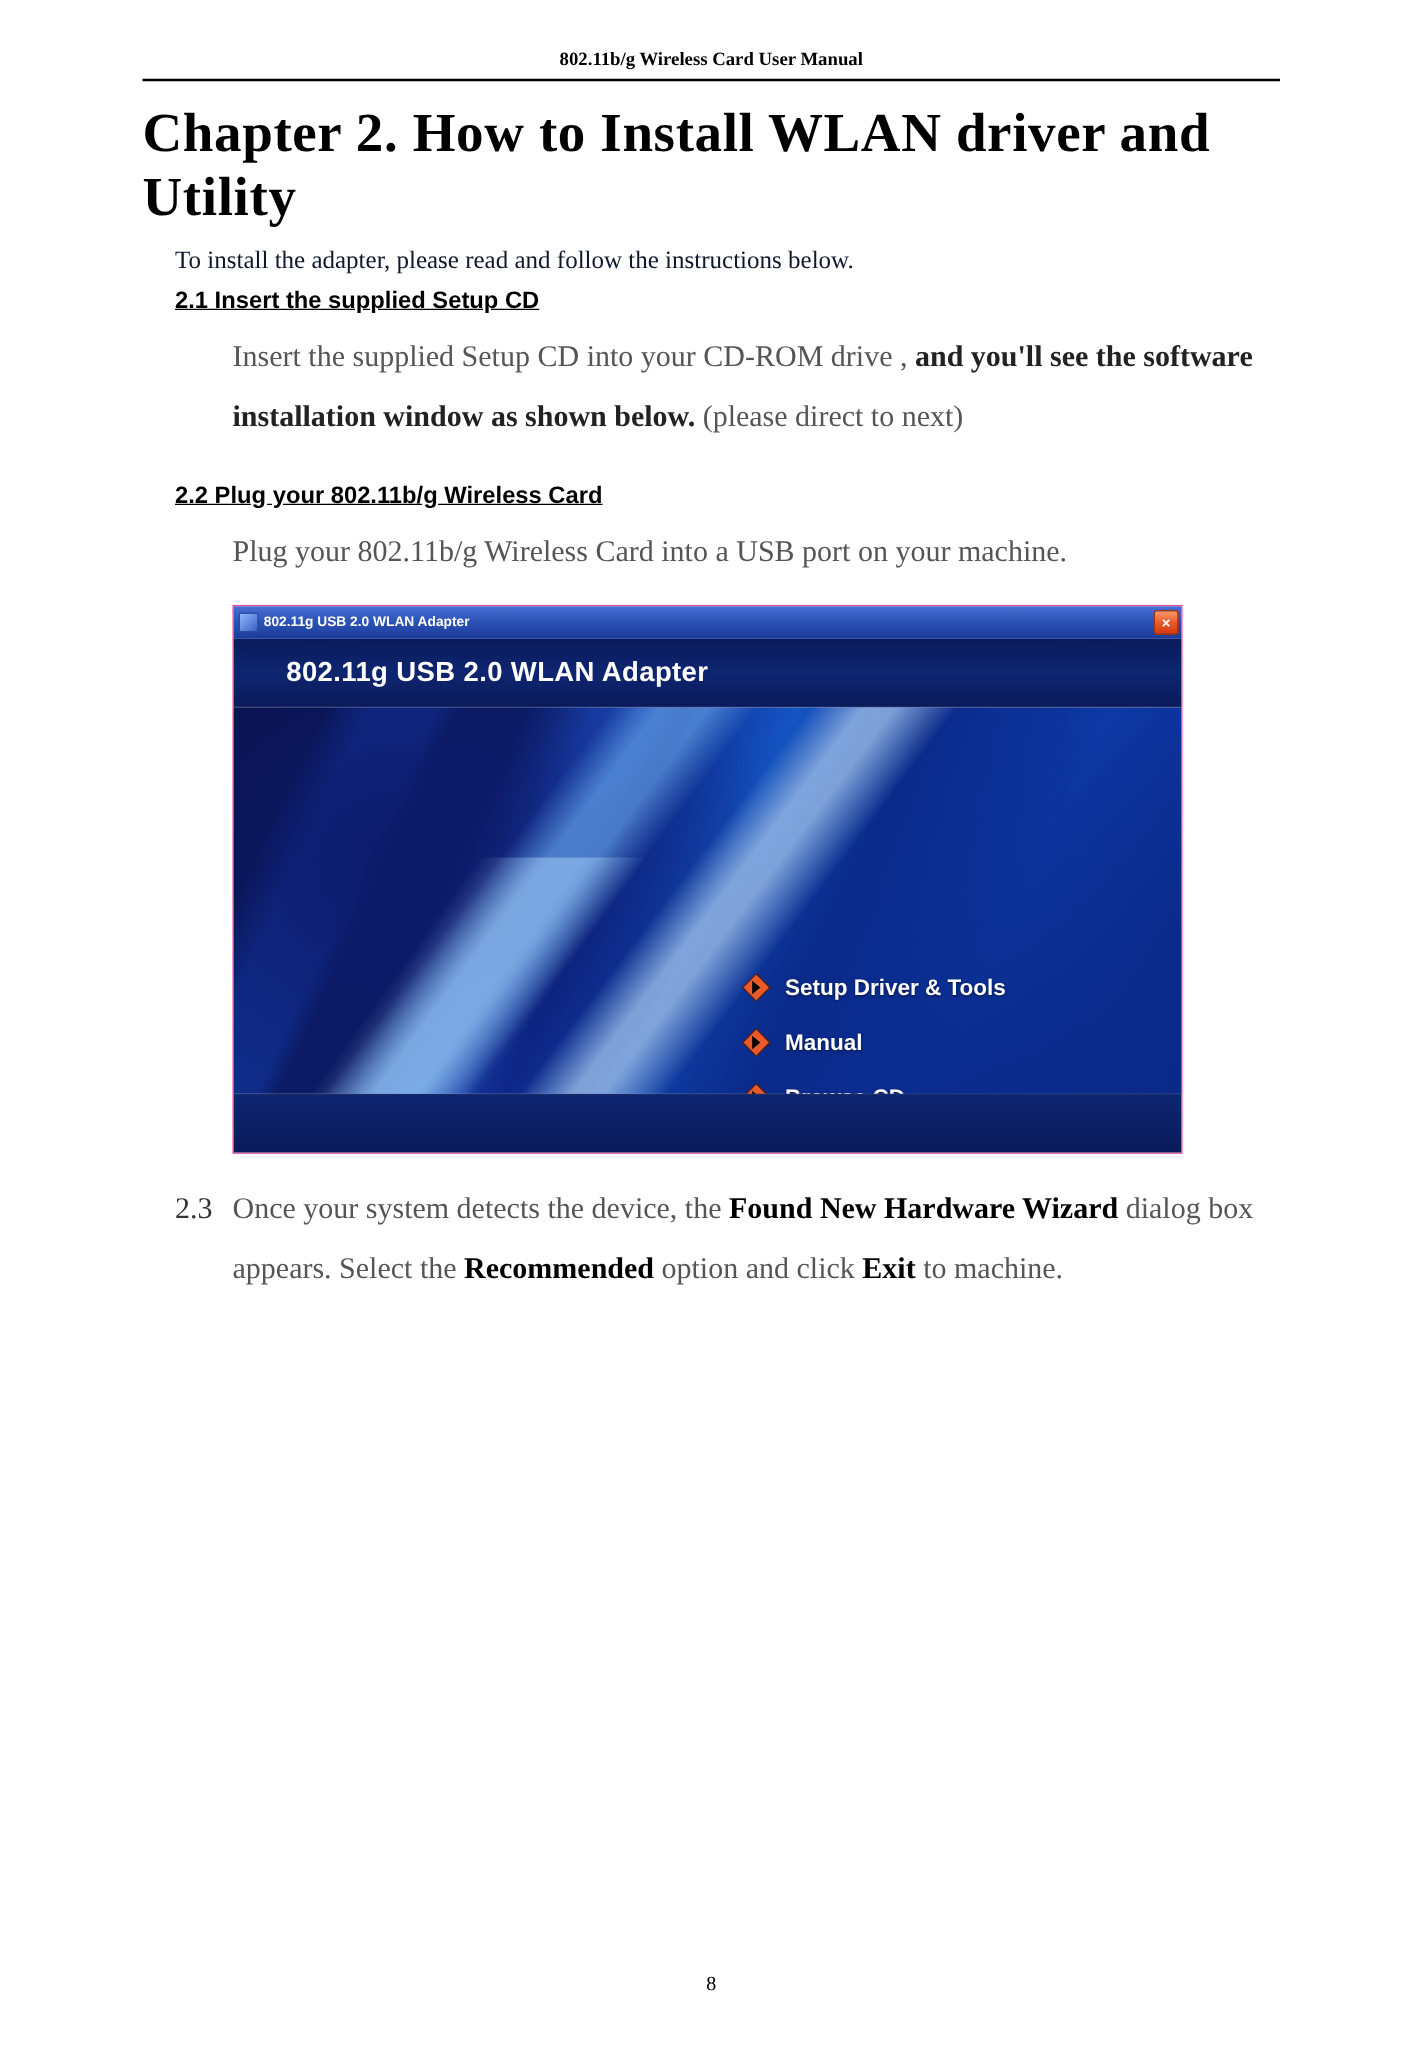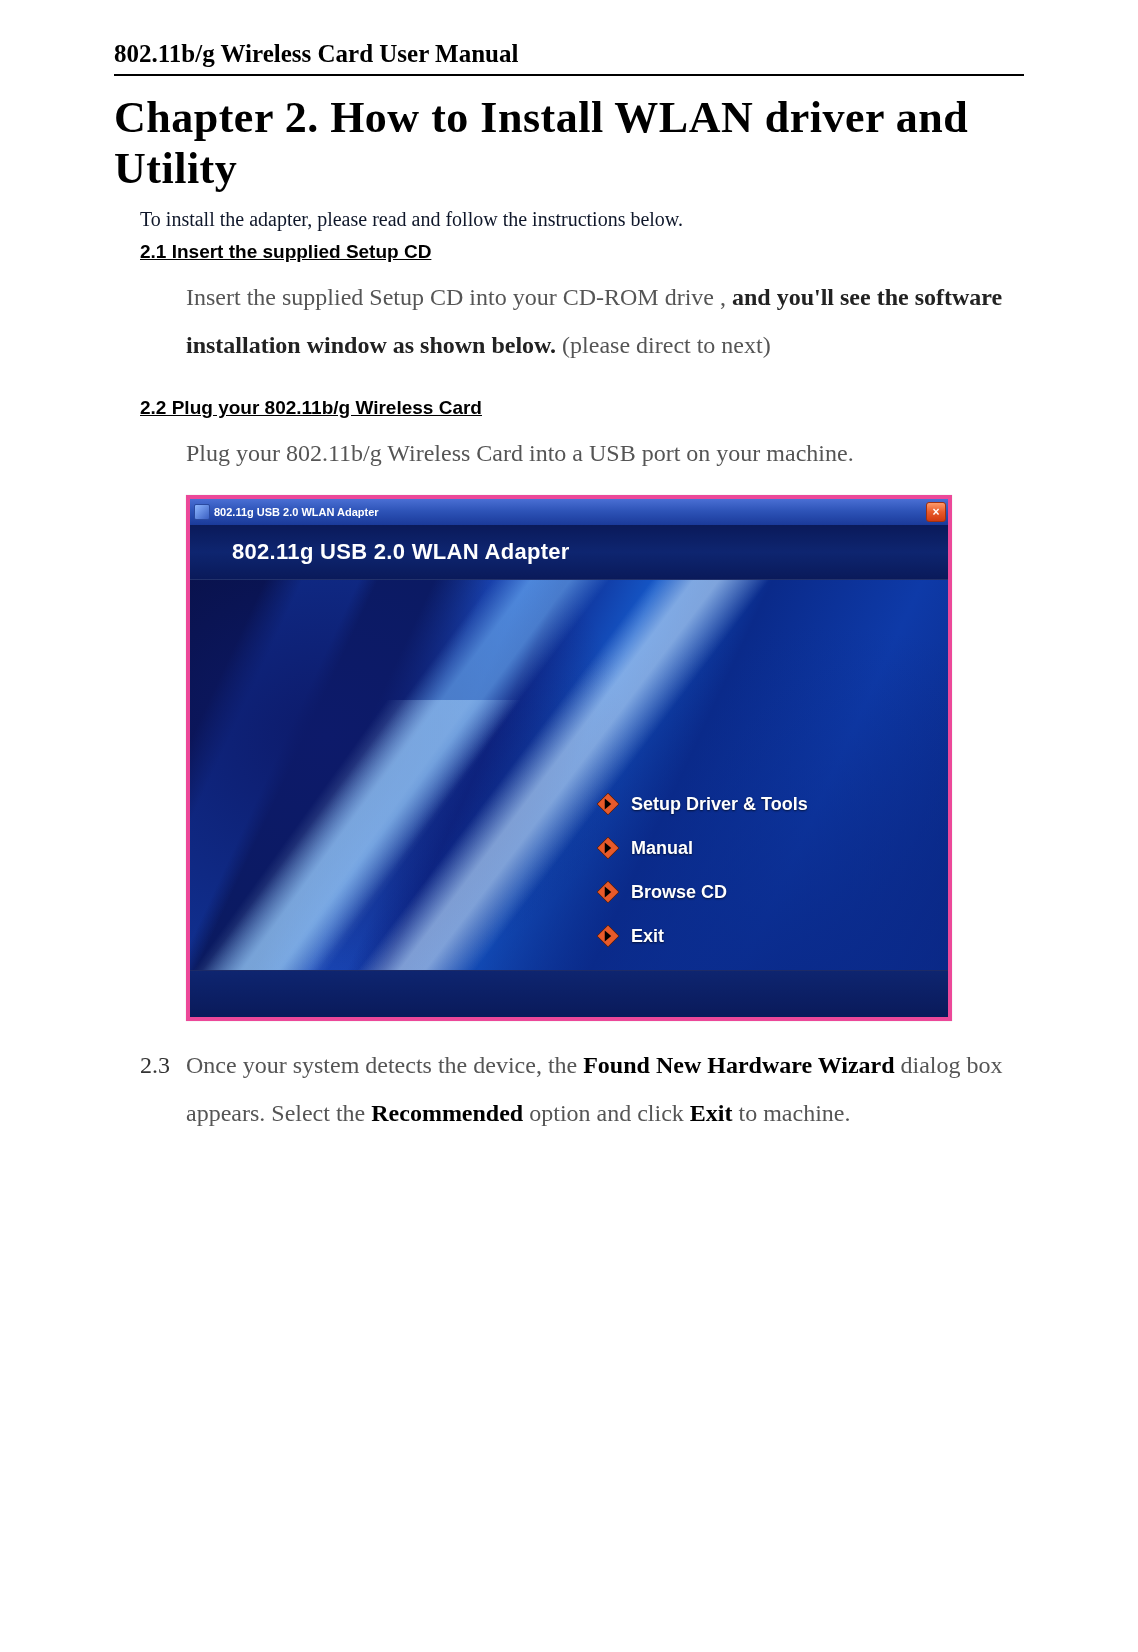--- a/index.html
+++ b/index.html
@@ -8,23 +8,23 @@
     font-family: "Times New Roman", Times, serif;
     color: #000;
     width: 1138px;
   }
   .page {
     padding: 40px 114px 40px 114px;
     box-sizing: border-box;
     width: 1138px;
   }
   .header {
-    text-align: left;
-    font-weight: bold;
-    font-size: 25px;
+    text-align: center;
+    font-weight: bold;
+    font-size: 15px;
     padding-bottom: 4px;
   }
   .header-rule {
     border: none;
     border-top: 2px solid #000;
     margin: 2px 0 16px 0;
   }
   .chapter-title {
     font-family: Georgia, "Times New Roman", serif;
     font-size: 44px;
@@ -75,21 +75,21 @@
     margin-top: 540px;
   }
 
   
   .installer-wrap {
     margin: 18px 0 8px 72px;
     width: 760px;
   }
   .win {
     width: 758px;
-    border: 4px solid #ec4899;
+    border: 1px solid #ec4899;
     font-family: Tahoma, Geneva, sans-serif;
     box-shadow: 0 0 1px rgba(0,0,0,0.2);
   }
   .titlebar {
     height: 26px;
     background: linear-gradient(to bottom, #4a6fd4 0%, #2e54b8 45%, #1a3a9a 100%);
     display: flex;
     align-items: center;
     justify-content: space-between;
     padding: 0 2px 0 4px;
@@ -128,21 +128,21 @@
     font-family: Verdana, Arial, sans-serif;
     font-weight: bold;
     font-size: 22px;
     display: flex;
     align-items: center;
     padding-left: 42px;
     letter-spacing: 0.3px;
     border-bottom: 1px solid rgba(255,255,255,0.1);
   }
   .canvas {
-    height: 390px;
+    height: 309px;
     position: relative;
     background:
       radial-gradient(ellipse 500px 420px at 18% 40%, #0d1a6a 0%, rgba(13,26,106,0) 60%),
       radial-gradient(ellipse 900px 700px at 80% 110%, #0a2a8a 0%, rgba(10,42,138,0) 55%),
       linear-gradient(115deg,
         #081045 0%, #081045 8%,
         #103090 12%, #103090 18%,
         #0a1a60 20%, #0a1a60 26%,
         #1a48b8 32%, #1a48b8 36%,
         #0e2a90 40%,

